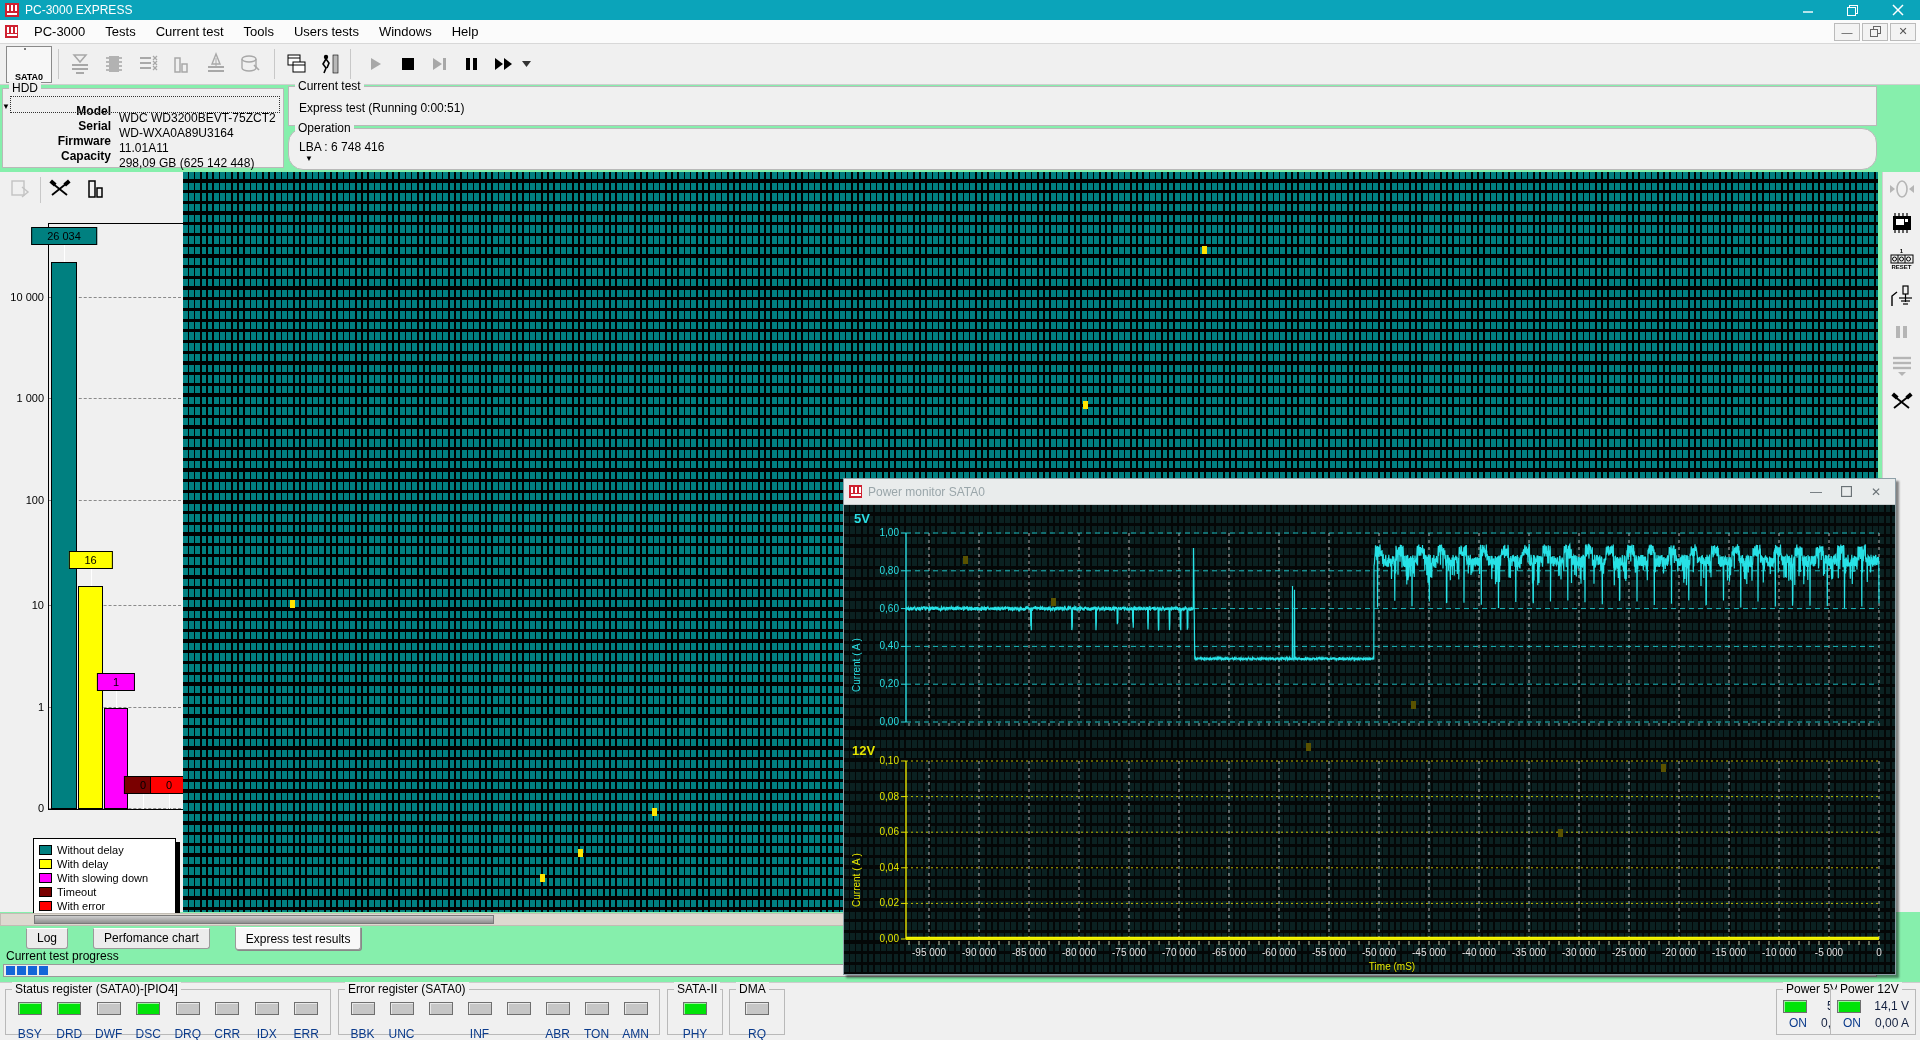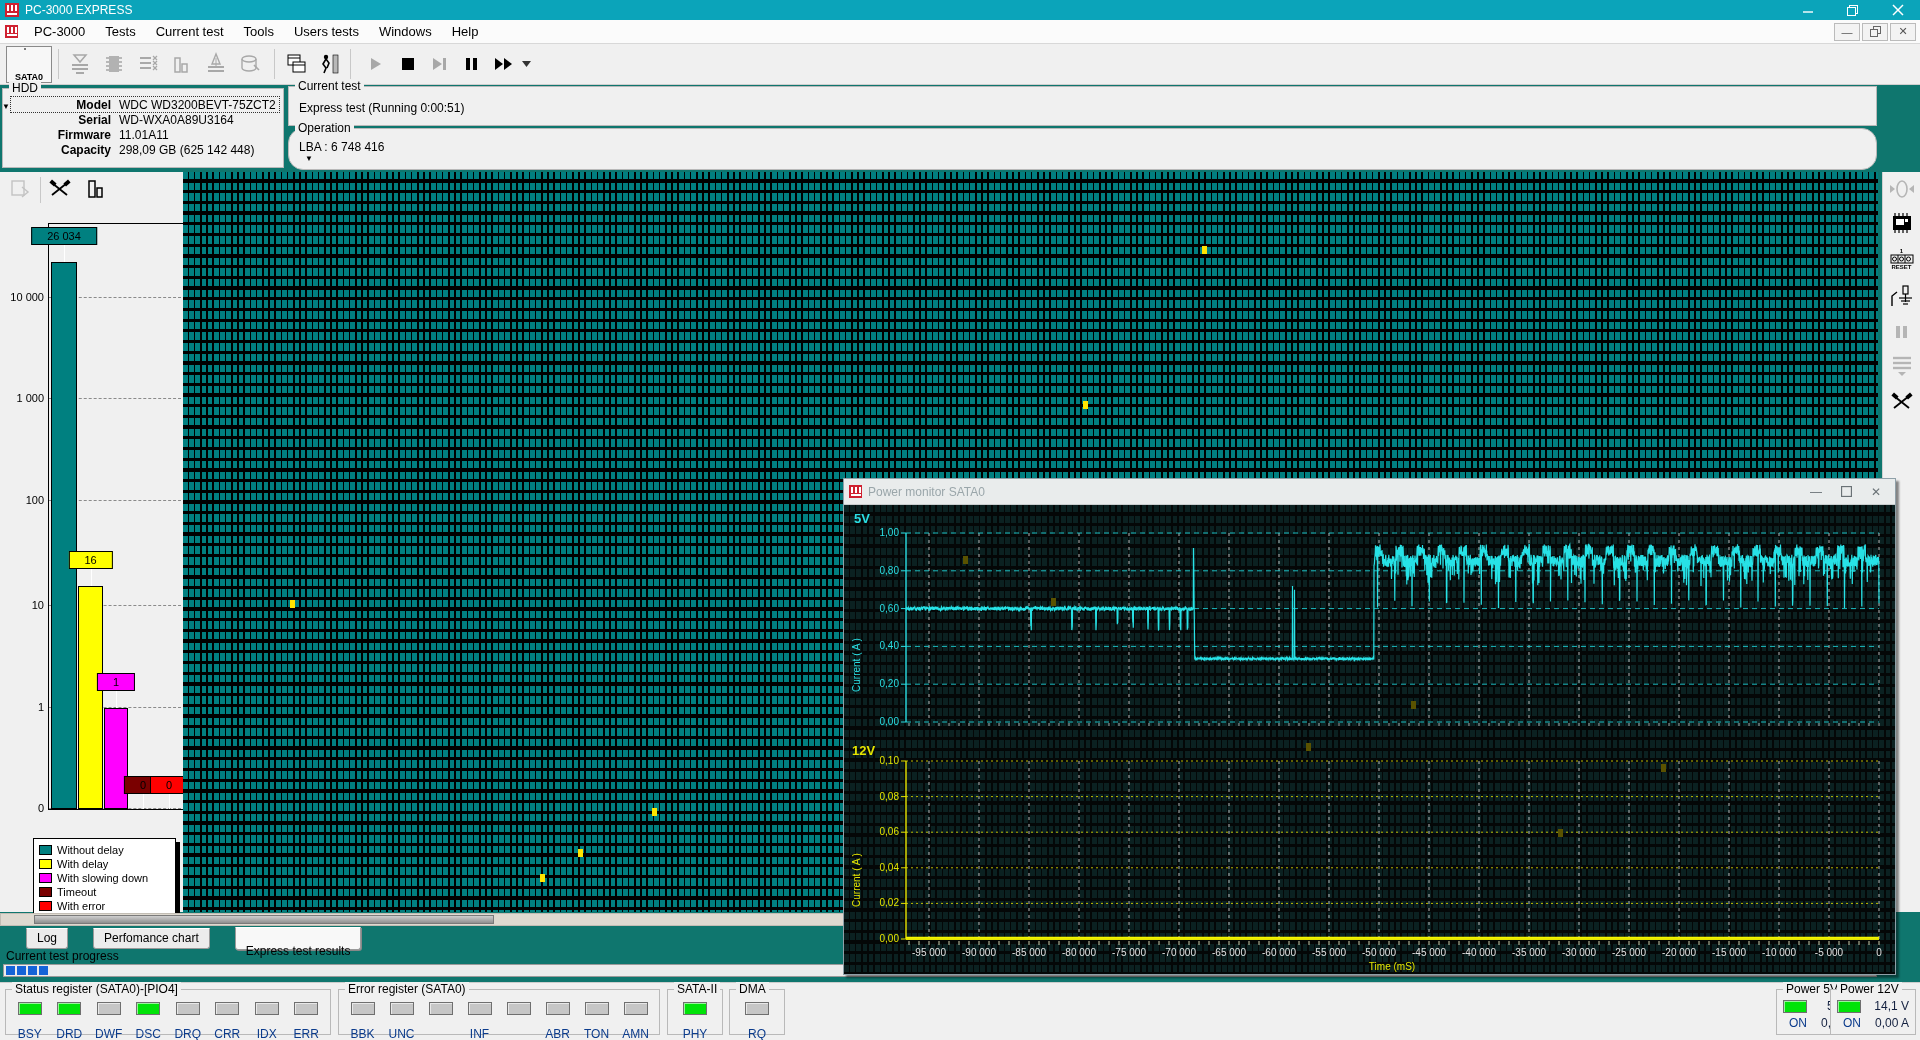--- a/index.html
+++ b/index.html
@@ -1,17 +1,17 @@
 <!DOCTYPE html>
 <html><head>
 <meta charset="utf-8">
 <style>
   html,body{margin:0;padding:0;background:#444;}
   *{box-sizing:border-box;}
-  .screen{position:relative;width:1920px;height:1040px;overflow:hidden;background:#0f766e;
+  .screen{position:relative;width:1920px;height:1040px;overflow:hidden;background:#86efac;
           font-family:"Liberation Sans",sans-serif;font-size:12px;color:#000;}
   .abs{position:absolute;}
 
   
   .titlebar{position:absolute;left:0;top:0;width:1920px;height:20px;background:#0ba4ba;
             display:flex;align-items:center;color:#fff;}
   .appicon{width:14px;height:14px;background:#cf2030;margin:0 6px 0 5px;position:relative;flex:0 0 auto;}
   .appicon:before{content:"";position:absolute;left:2px;top:2px;width:10px;height:6px;
                   background:repeating-linear-gradient(90deg,#fff 0 2px,transparent 2px 4px);}
   .appicon:after{content:"";position:absolute;left:2px;bottom:2px;width:10px;height:2px;background:#fff;}
@@ -30,21 +30,21 @@
   .sep{position:absolute;top:5px;width:1px;height:30px;background:#c8c8c8;}
   .ticon{position:absolute;top:7px;width:28px;height:26px;display:flex;align-items:center;justify-content:center;}
   .sata-btn{position:absolute;left:6px;top:2px;width:46px;height:37px;border:1px solid #8a8a8a;background:#f7f7f7;
             display:flex;flex-direction:column;align-items:center;justify-content:center;gap:23px;}
   .sata-btn .lbl{font-size:9px;font-weight:bold;line-height:9px;}
   
   .grp{position:absolute;border:1px solid #b9b9b9;background:#f0f0f0;}
   .gt{position:absolute;top:-8px;left:6px;background:#f0f0f0;padding:0 3px;font-size:12px;white-space:nowrap;}
   .hdd-row{display:grid;grid-template-columns:100px 1fr;column-gap:8px;height:15px;align-items:center;}
   .hdd-lab{font-weight:bold;text-align:right;font-size:12px;}
-  .hdd-val{font-size:12px;white-space:nowrap;}
+  .hdd-val{font-size:12px;white-space:nowrap;margin-top:14px;}
   .dotted{outline:1px dotted #333;}
   .caret{font-size:8px;line-height:8px;color:#000;}
   
   .chartpanel{position:absolute;left:0;top:172px;width:183px;height:740px;background:#f0f0f0;}
   .plot{position:absolute;left:48px;top:51px;width:139px;height:587px;border:1px solid #000;background:#f0f0f0;}
   .gridline{position:absolute;left:0;width:100%;border-top:1px dashed #8a8a8a;}
   .bar{position:absolute;border:1px solid #000;}
   .vlabel{position:absolute;transform:translateX(-50%);border:1px solid #000;font-size:11px;
           padding:0 15px;line-height:16px;white-space:nowrap;}
   .conn{position:absolute;width:1px;background:#fff;}
@@ -65,21 +65,21 @@
           border-left:1px solid #d0d0d0;display:flex;flex-direction:column;align-items:center;padding-top:8px;gap:14px;}
   .ricon{width:30px;display:flex;flex-direction:column;align-items:center;justify-content:center;}
   .rsttx{font-size:6px;font-weight:bold;line-height:6px;letter-spacing:0;}
   
   .hscroll{position:absolute;left:0;top:913px;width:1878px;height:13px;background:#ded9d0;border:1px solid #c2bdb4;}
   .hthumb{position:absolute;left:33px;top:1px;width:460px;height:9px;background:linear-gradient(#cfcfcf,#8f8f8f);
           border:1px solid #7a7a7a;}
   .tabs{position:absolute;left:2px;top:928px;display:flex;align-items:flex-start;}
   .tab{border:1px solid #9a9a9a;border-top:1px solid #fff;background:#ececec;padding:2px 10px 3px;
        font-size:12px;border-radius:0 0 3px 3px;margin-right:1px;height:21px;margin-left:24px;}
-  .tab.active{background:#f8f8f8;height:23px;box-shadow:1px 1px 0 #888;position:relative;top:-1px;padding-top:16px;}
+  .tab.active{background:#f8f8f8;height:23px;box-shadow:1px 1px 0 #888;position:relative;top:-1px;padding-top:4px;}
   .progress-label{position:absolute;left:6px;top:949px;font-size:12px;}
   .progress{position:absolute;left:3px;top:964px;width:1874px;height:13px;border:1px solid #9a9a9a;background:#ececec;
             display:flex;align-items:center;padding-left:2px;gap:2px;}
   .pseg{width:9px;height:9px;background:#1464d8;}
   
   .statusbar{position:absolute;left:0;top:982px;width:1920px;height:58px;background:#f0f0f0;border-top:1px solid #cdcdcd;}
   .ledrow{position:absolute;left:4px;right:4px;top:12px;display:flex;justify-content:space-around;}
   .ledcol{display:flex;flex-direction:column;align-items:center;width:34px;}
   .led{width:24px;height:13px;border:1px solid #6f6f6f;background:#c6c6c6;box-shadow:inset 1px 1px 0 rgba(255,255,255,.6);}
   .led.on{background:#00e308;}

